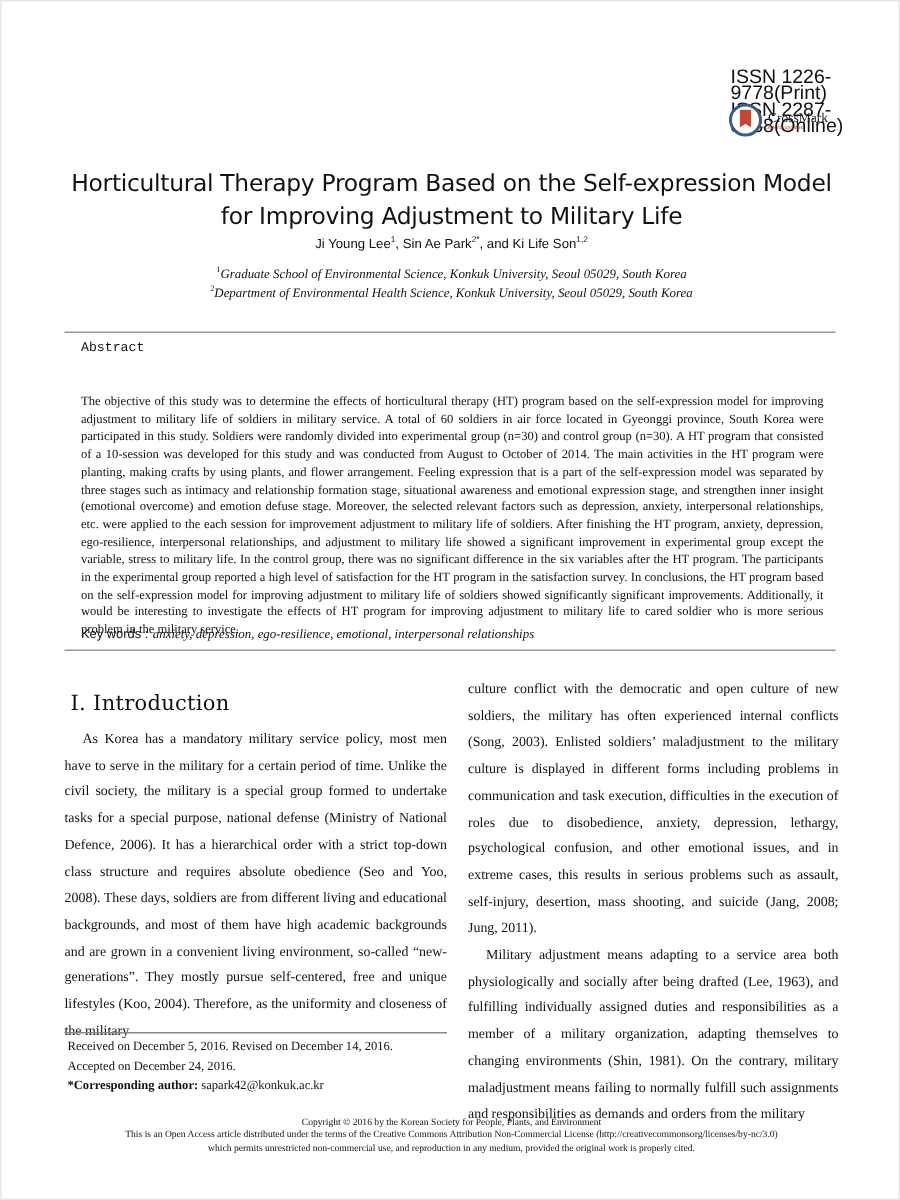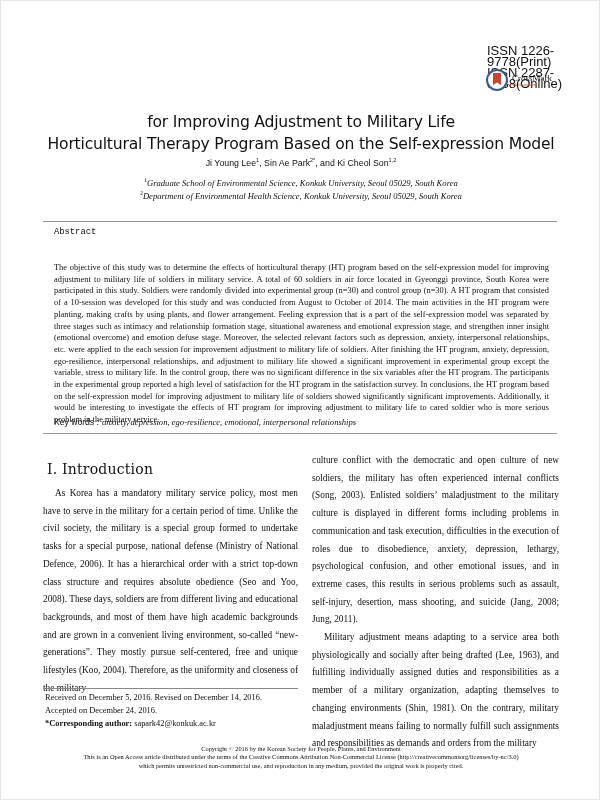--- a/index.html
+++ b/index.html
@@ -48,26 +48,26 @@
 
   <div class="crossmark">
     <div class="cm-logo"></div>
     <div>
       <div class="cm-text">CrossMark</div>
       <div class="cm-sub">• click for updates</div>
     </div>
   </div>
 
   <div class="title">
+    <div>Horticultural Therapy Program Based on the Self-expression Model</div>
     <div>for Improving Adjustment to Military Life</div>
-    <div>Horticultural Therapy Program Based on the Self-expression Model</div>
   </div>
 
   <div class="authors">
-    <span>Ji Young Lee</span><sup>1</sup><span>, </span><span>Sin Ae Park</span><sup>2*</sup><span>, and </span><span>Ki Cheol Son</span><sup>1,2</sup>
+    <span>Ji Young Lee</span><sup>1</sup><span>, </span><span>Sin Ae Park</span><sup>2*</sup><span>, and </span><span>Ki Life Son</span><sup>1,2</sup>
   </div>
 
   <div class="affil" style="top:176px;"><sup>1</sup><span>Graduate School of Environmental Science, Konkuk University, Seoul 05029, South Korea</span></div>
   <div class="affil" style="top:189px;"><sup>2</sup><span>Department of Environmental Health Science, Konkuk University, Seoul 05029, South Korea</span></div>
 
   <div class="rule" style="top:220px;"></div>
 
   <div class="abs-label">Abstract</div>
   <div class="abs-text">The objective of this study was to determine the effects of horticultural therapy (HT) program based on the self-expression model for improving adjustment to military life of soldiers in military service. A total of 60 soldiers in air force located in Gyeonggi province, South Korea were participated in this study. Soldiers were randomly divided into experimental group (n=30) and control group (n=30). A HT program that consisted of a 10-session was developed for this study and was conducted from August to October of 2014. The main activities in the HT program were planting, making crafts by using plants, and flower arrangement. Feeling expression that is a part of the self-expression model was separated by three stages such as intimacy and relationship formation stage, situational awareness and emotional expression stage, and strengthen inner insight (emotional overcome) and emotion defuse stage. Moreover, the selected relevant factors such as depression, anxiety, interpersonal relationships, etc. were applied to the each session for improvement adjustment to military life of soldiers. After finishing the HT program, anxiety, depression, ego-resilience, interpersonal relationships, and adjustment to military life showed a significant improvement in experimental group except the variable, stress to military life. In the control group, there was no significant difference in the six variables after the HT program. The participants in the experimental group reported a high level of satisfaction for the HT program in the satisfaction survey. In conclusions, the HT program based on the self-expression model for improving adjustment to military life of soldiers showed significantly significant improvements. Additionally, it would be interesting to investigate the effects of HT program for improving adjustment to military life to cared soldier who is more serious problem in the military service.</div>
 

